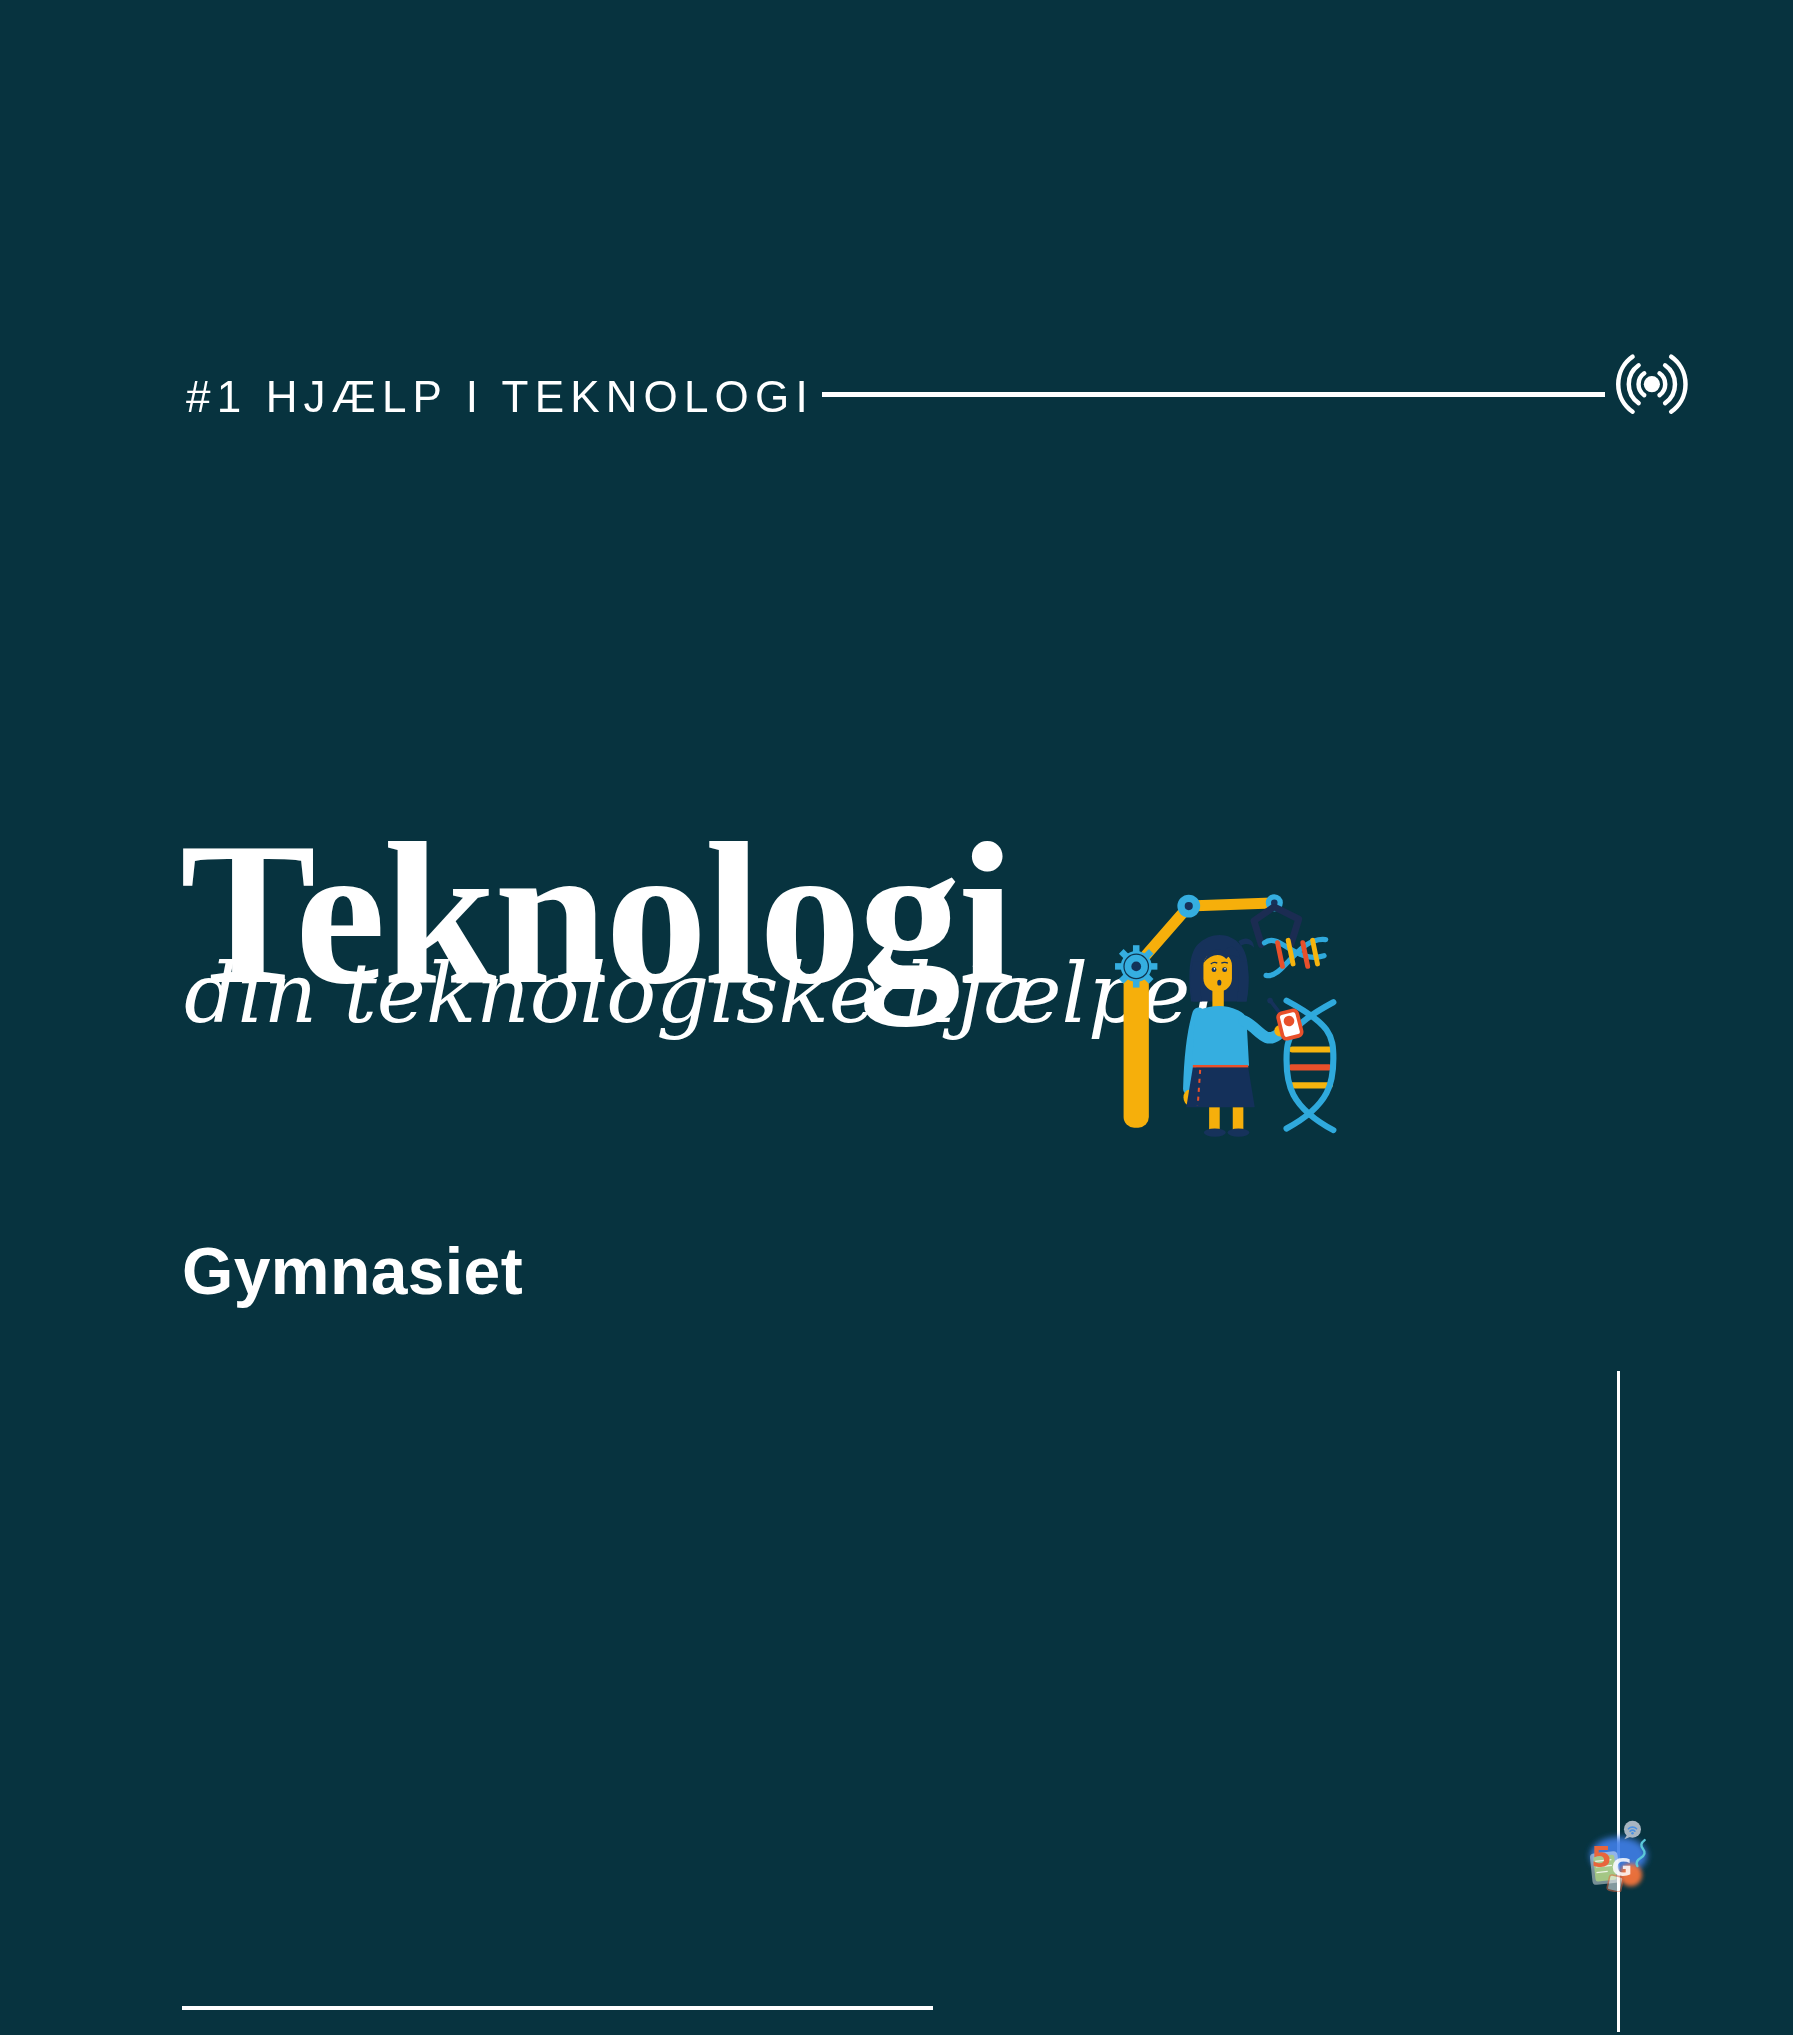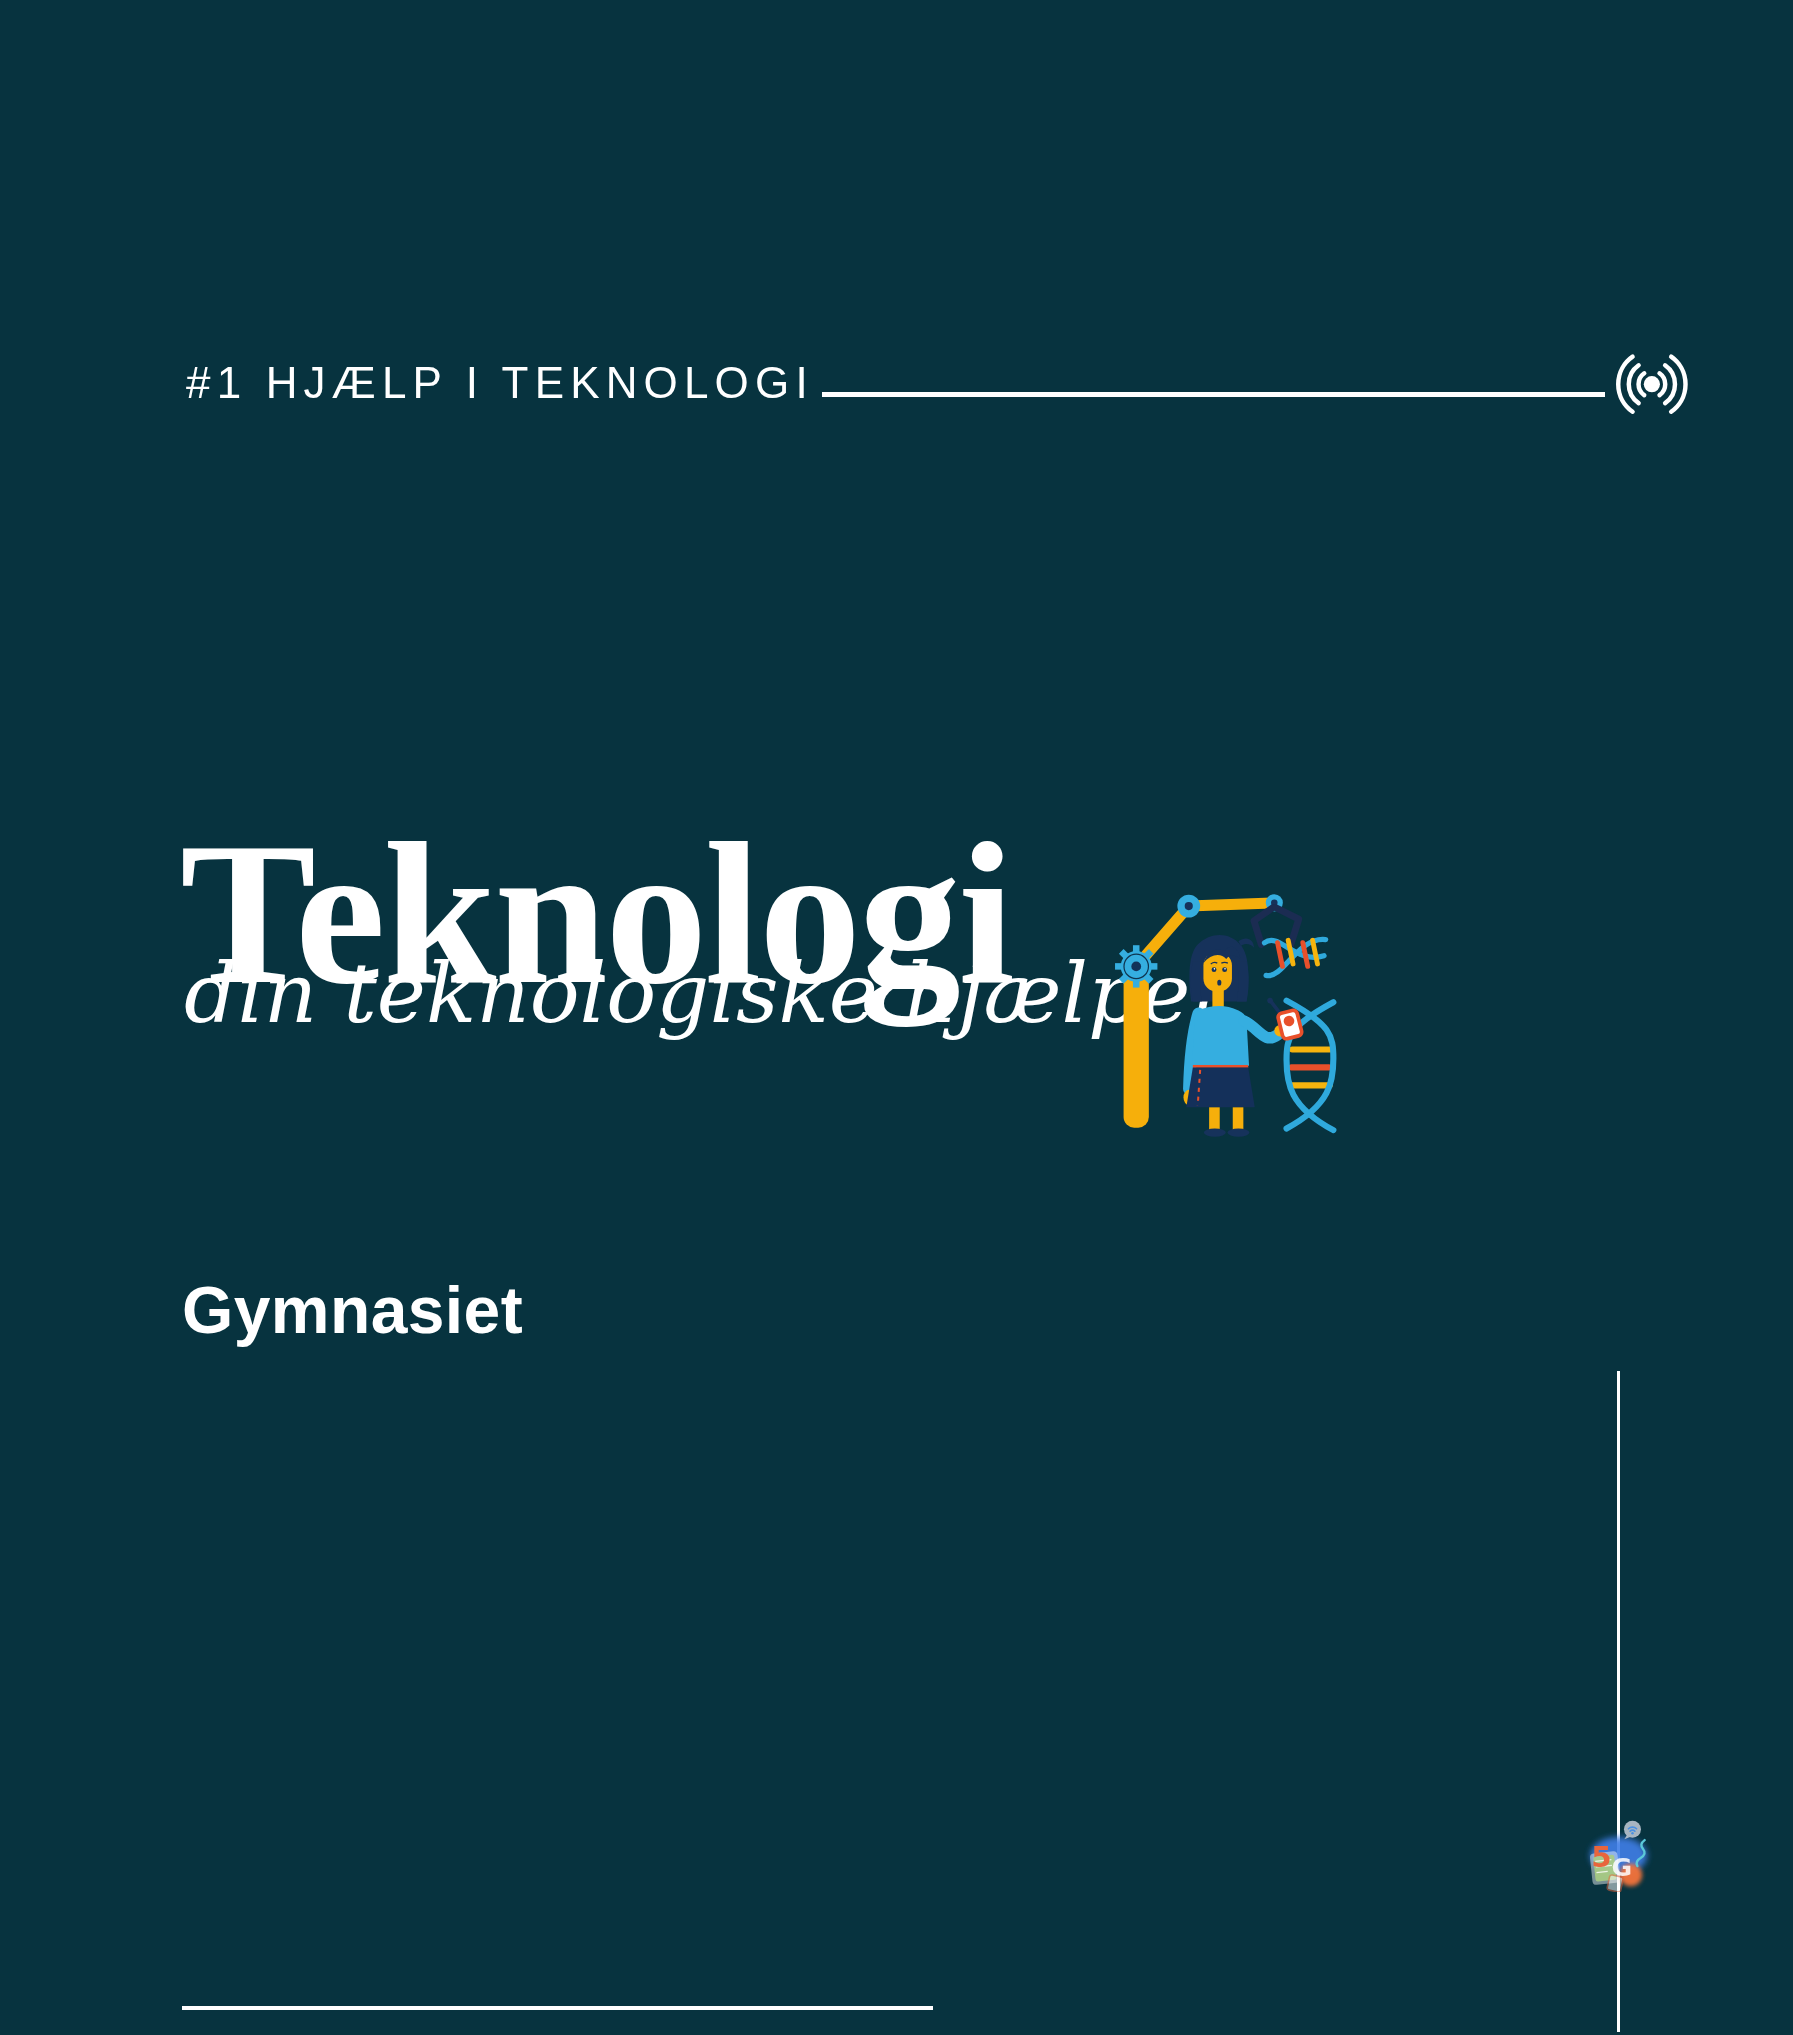--- a/index.html
+++ b/index.html
@@ -2,31 +2,31 @@
 <html style="font-size:6.5px"><head>
 <meta charset="utf-8">
 <style>
   :root{
     --bg:#07333F; --white:#FFFFFF; --yellow:#F6AF0B; --lblue:#35AEE0;
     --navy:#16325B; --red:#E8502B; --dnablue:#2FA9DC;
   }
   html,body{margin:0;padding:0;background:var(--bg);}
   .page{position:relative;width:1794px;height:2544px;background:var(--bg);overflow:hidden;
         font-family:"Liberation Sans",sans-serif;color:var(--white);}
-  .tagline{position:absolute;left:186px;top:360px;font-size:44px;font-weight:300;
+  .tagline{position:absolute;left:186px;top:374px;font-size:44px;font-weight:300;
            letter-spacing:0.14em;line-height:1.05;white-space:nowrap;}
   .tagline-rule{position:absolute;left:822px;top:392px;width:783px;height:4.9px;background:var(--white);}
   .radio-icon{position:absolute;left:1602px;top:336px;width:103px;height:94px;}
   .title{position:absolute;left:180px;top:674px;font-family:Liberation Serif, serif;
          font-weight:bold;font-size:204px;line-height:1;letter-spacing:-2.4px;white-space:nowrap;}
   .subtitle{position:absolute;left:184px;top:948px;font-family:"DejaVu Serif",serif;
             font-style:italic;font-size:83px;line-height:1.1;white-space:nowrap;}
   .illustration{position:absolute;left:1095px;top:867px;width:269px;height:277px;}
   .audience{position:absolute;left:182px;top:1238px;font-weight:bold;font-size:66px;
-            line-height:1;letter-spacing:0.4px;margin-top:39px;}
+            line-height:1;letter-spacing:0.4px;}
   .v-line{position:absolute;left:1617px;top:1371px;width:3.3px;height:661px;background:var(--white);}
   .fiveg-icon{position:absolute;left:1583px;top:1815px;width:71px;height:77px;}
   .footer-rule{position:absolute;left:182px;top:2006px;width:751px;height:3.7px;background:var(--white);}
 </style>
 </head>
 <body>
 
 <div class="page">
 
   <div class="tagline">#1 HJÆLP I TEKNOLOGI</div>

